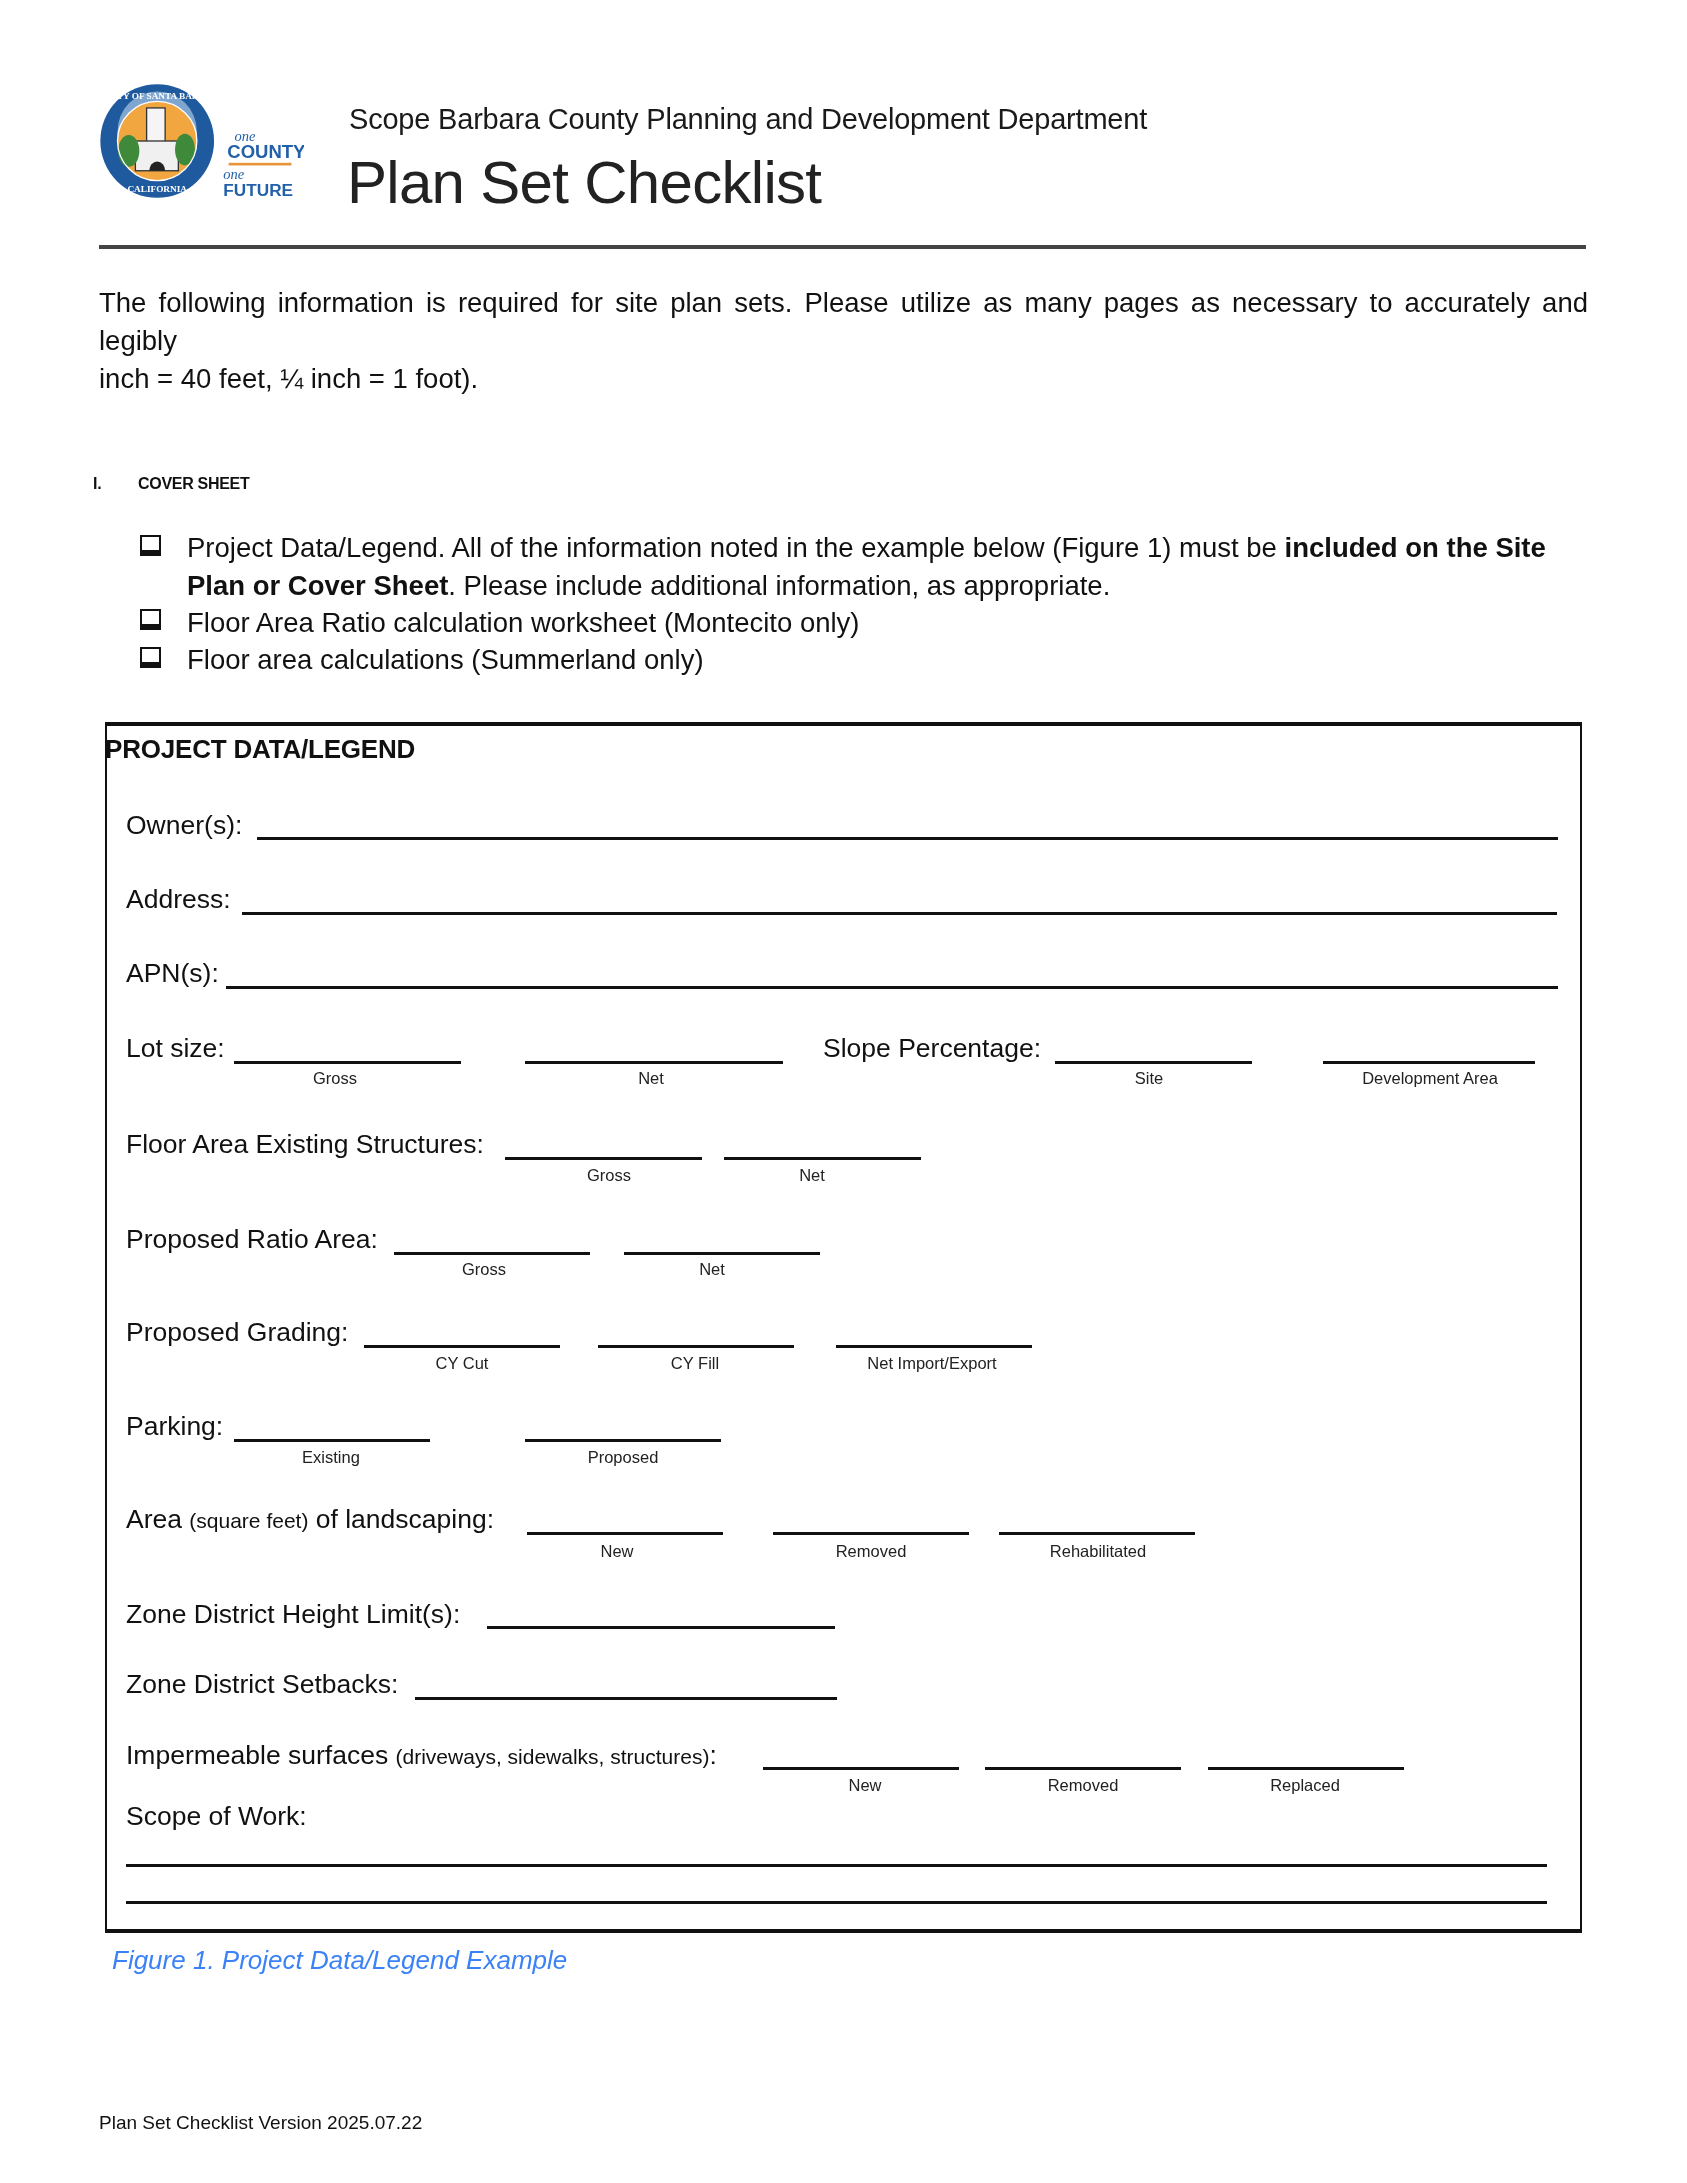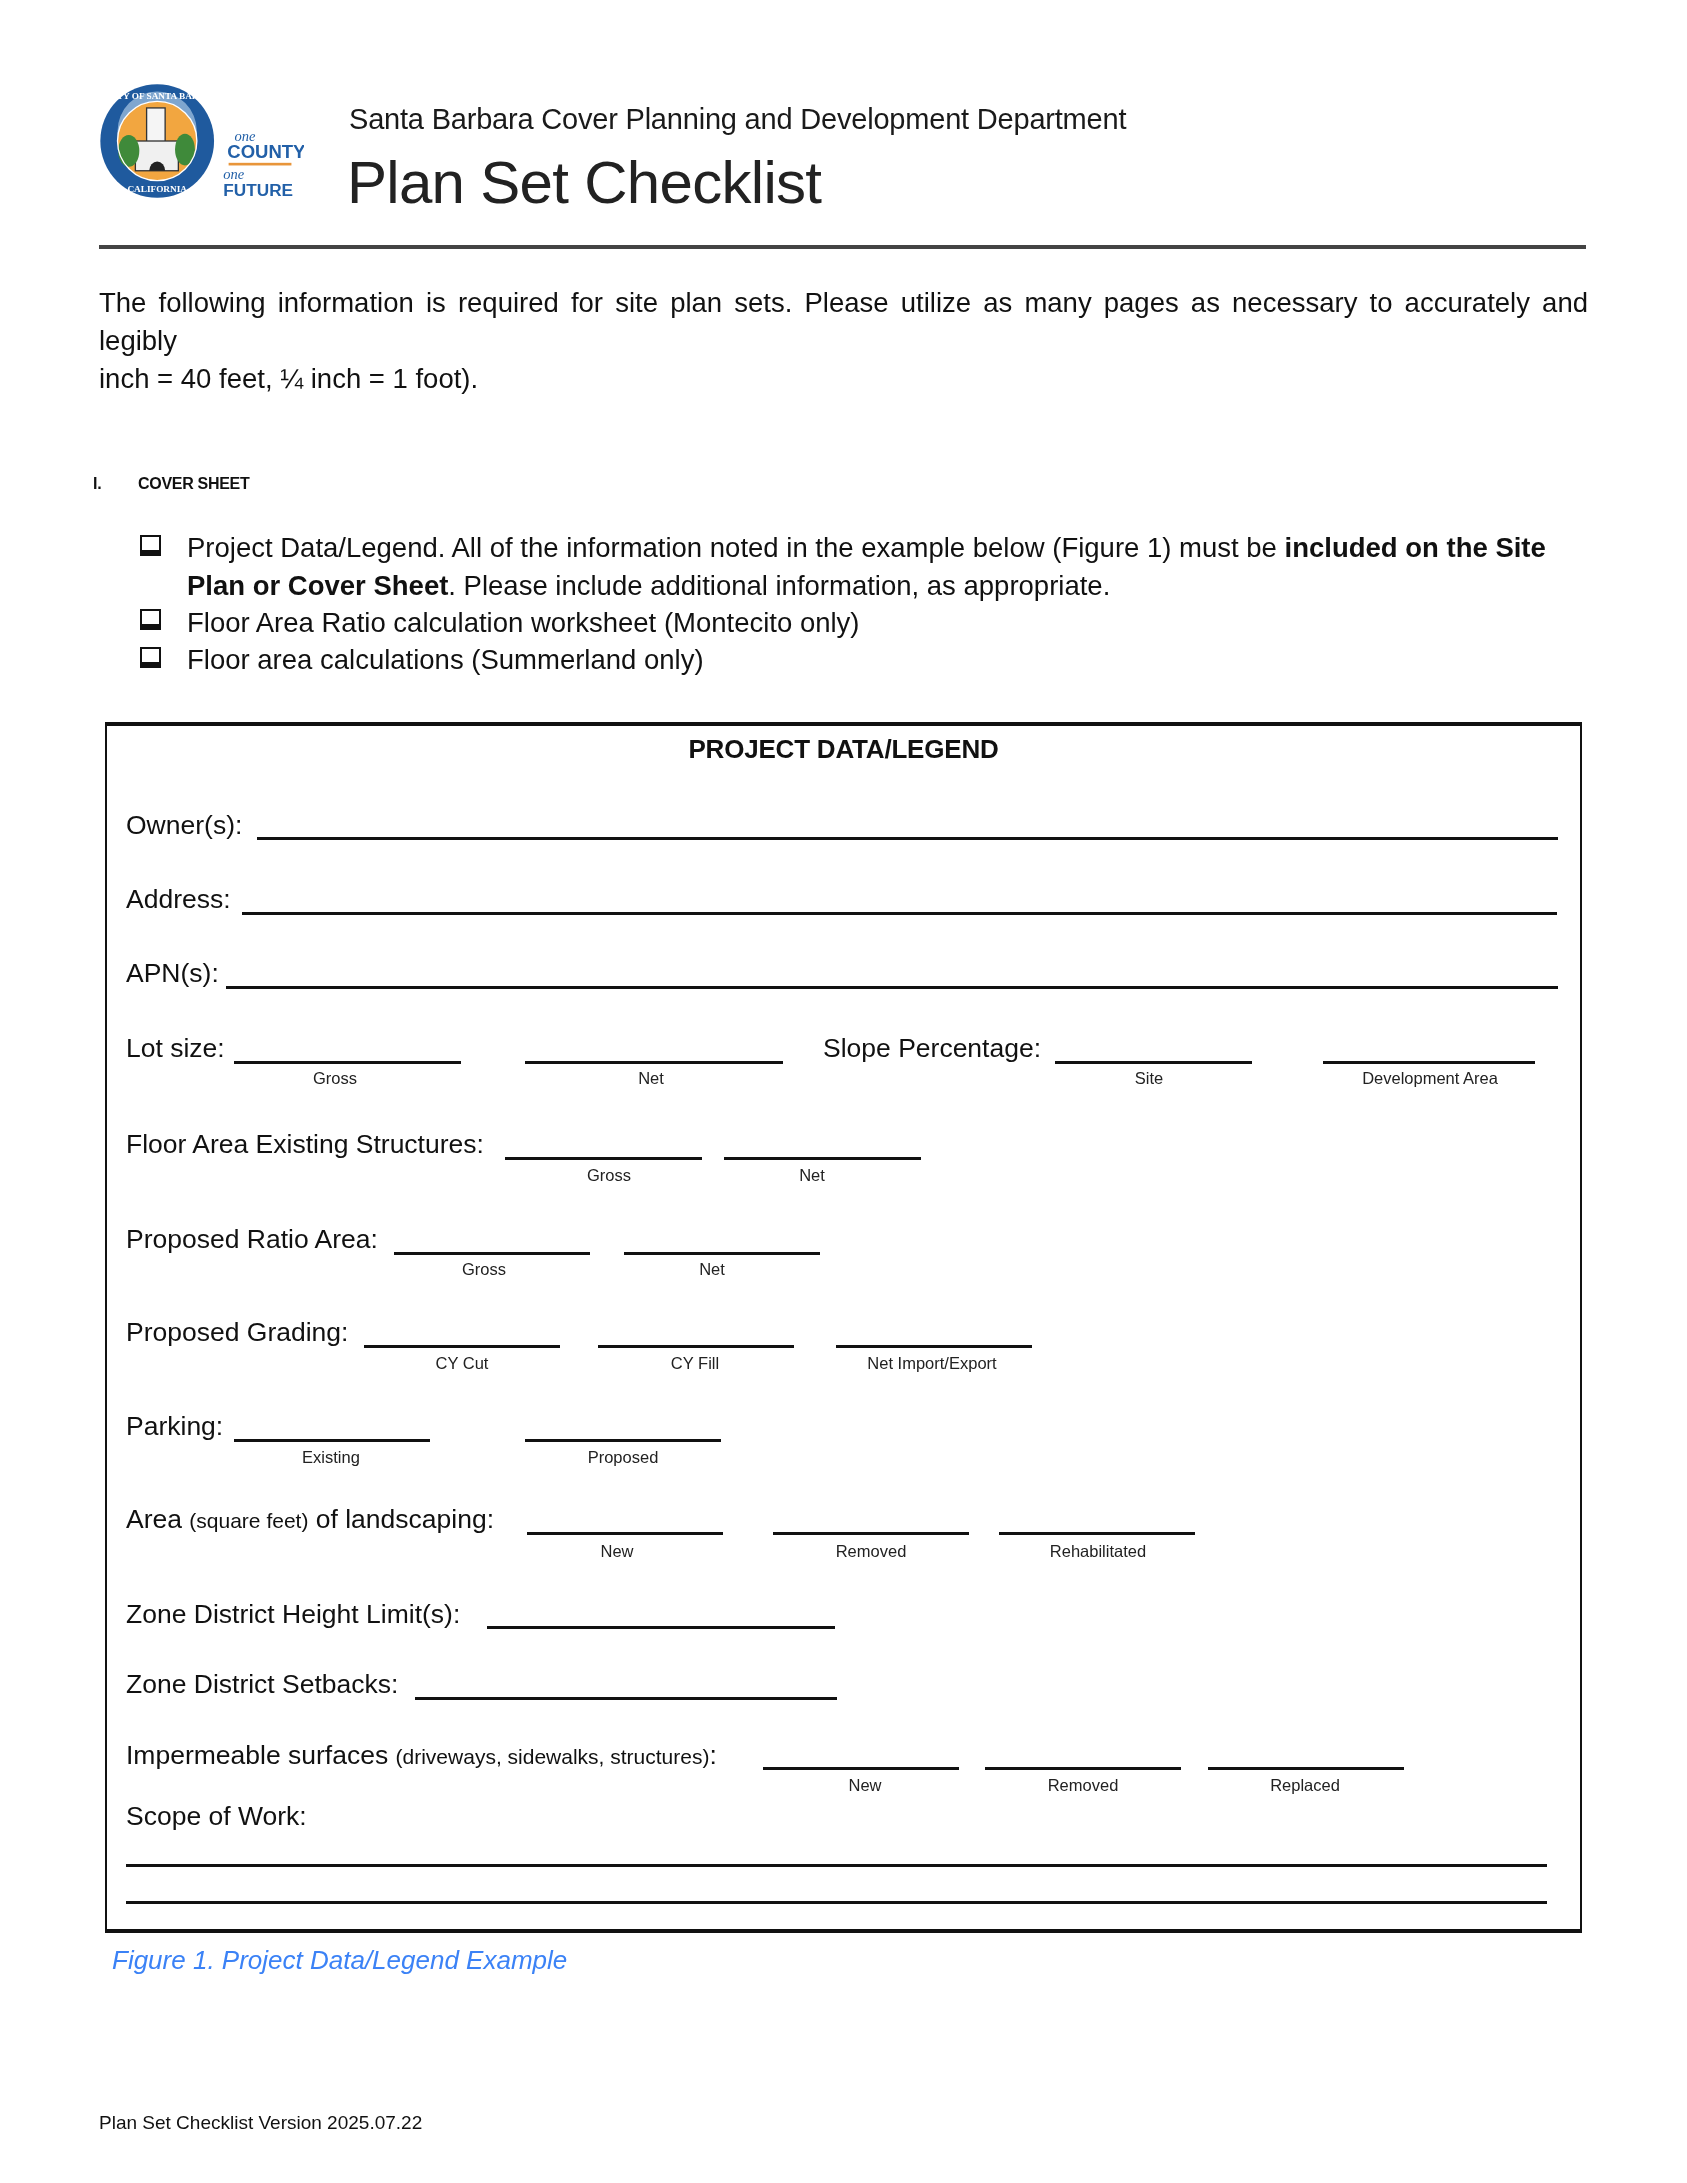--- a/index.html
+++ b/index.html
@@ -10,21 +10,21 @@
   .dept { left:349px; top:103px; font-size:29px; color:#1a1a1a; letter-spacing:-0.2px; }
   .title { left:347px; top:148px; font-size:60px; color:#222; letter-spacing:-0.7px; }
   .rule { position:absolute; left:99px; top:245px; width:1487px; height:4px; background:#444; }
   .para { left:99px; top:284px; width:1489px; font-size:27.5px; line-height:38px; white-space:normal; color:#111; text-align:justify; }
   .para span { display:block; }
   .h1 { left:93px; top:475px; font-size:16px; font-weight:bold; letter-spacing:-0.3px; }
   .h1 .num { display:inline-block; width:45px; }
   .chk { position:absolute; left:140px; width:21px; height:21px; border:2px solid #111; border-bottom-width:6px; box-sizing:border-box; }
   .item { position:absolute; left:187px; font-size:27.5px; white-space:nowrap; color:#111; }
   .box { position:absolute; left:105px; top:722px; width:1477px; height:1211px; border:2.6px solid #111; border-top-width:4px; border-bottom-width:4px; box-sizing:border-box; }
-  .boxtitle { position:absolute; left:0; right:0; top:734px; text-align:center; font-size:26px; font-weight:bold; letter-spacing:-0.2px; }
+  .boxtitle { position:absolute; left:0; right:0; top:734px; text-align:left; font-size:26px; font-weight:bold; letter-spacing:-0.2px; }
   .lbl { position:absolute; font-size:26.5px; white-space:nowrap; color:#111; }
   .lbl small { font-size:21px; }
   .line { position:absolute; height:2.6px; background:#111; }
   .sub { position:absolute; font-size:16.5px; color:#222; white-space:nowrap; transform:translateX(-50%); }
   .caption { left:112px; top:1945px; font-size:26px; font-style:italic; color:#3b82f6; }
   .footer { left:99px; top:2112px; font-size:19px; color:#111; }
 </style>
 </head>
 <body>
 
@@ -41,21 +41,21 @@
     <circle cx="88" cy="95" r="60" fill="none" stroke="#fff" stroke-width="2"></circle>
     <text x="88" y="32" text-anchor="middle" font-size="14" font-weight="bold" fill="#fff" font-family="Liberation Serif, serif">COUNTY OF SANTA BARBARA</text>
     <text x="88" y="172" text-anchor="middle" font-size="14" font-weight="bold" fill="#fff" font-family="Liberation Serif, serif">CALIFORNIA</text>
     <text x="205" y="95" font-size="22" font-style="italic" fill="#2260a8" font-family="Liberation Serif, serif">one</text>
     <text x="194" y="120" font-size="28" font-weight="bold" fill="#2260a8" font-family="Liberation Sans, sans-serif">COUNTY</text>
     <rect x="196" y="128" width="95" height="4" fill="#e8953a"></rect>
     <text x="188" y="152" font-size="22" font-style="italic" fill="#2260a8" font-family="Liberation Serif, serif">one</text>
     <text x="188" y="178" font-size="26" font-weight="bold" fill="#2260a8" font-family="Liberation Sans, sans-serif">FUTURE</text>
   </svg>
 </div>
-<div class="abs dept">Santa Barbara Cover Planning and Development Department</div>
+<div class="abs dept">Scope Barbara County Planning and Development Department</div>
 <div class="abs title">Plan Set Checklist</div>
 <div class="rule"></div>
 
 <div class="abs para">
   <span>The following information is required for site plan sets. Please utilize as many pages as necessary to accurately and legibly</span>
   <span>inch = 40 feet, ¼ inch = 1 foot).</span>
 </div>
 
 <div class="abs h1">
   <span class="num">I.</span><span>COVER SHEET</span>

